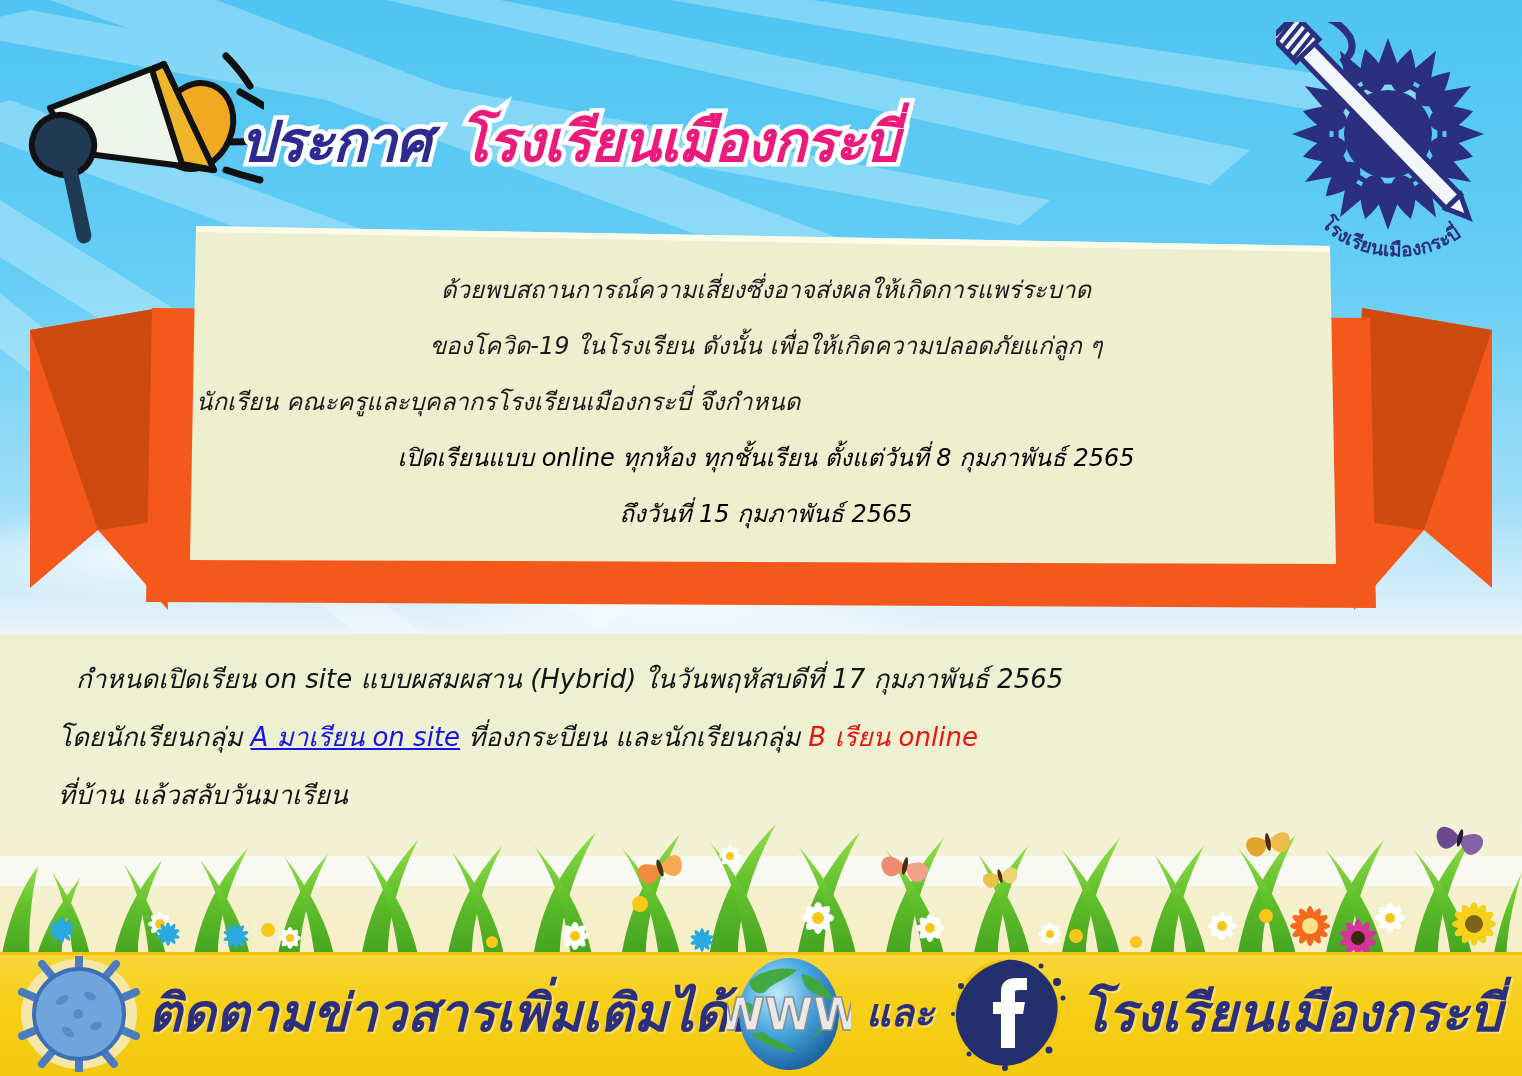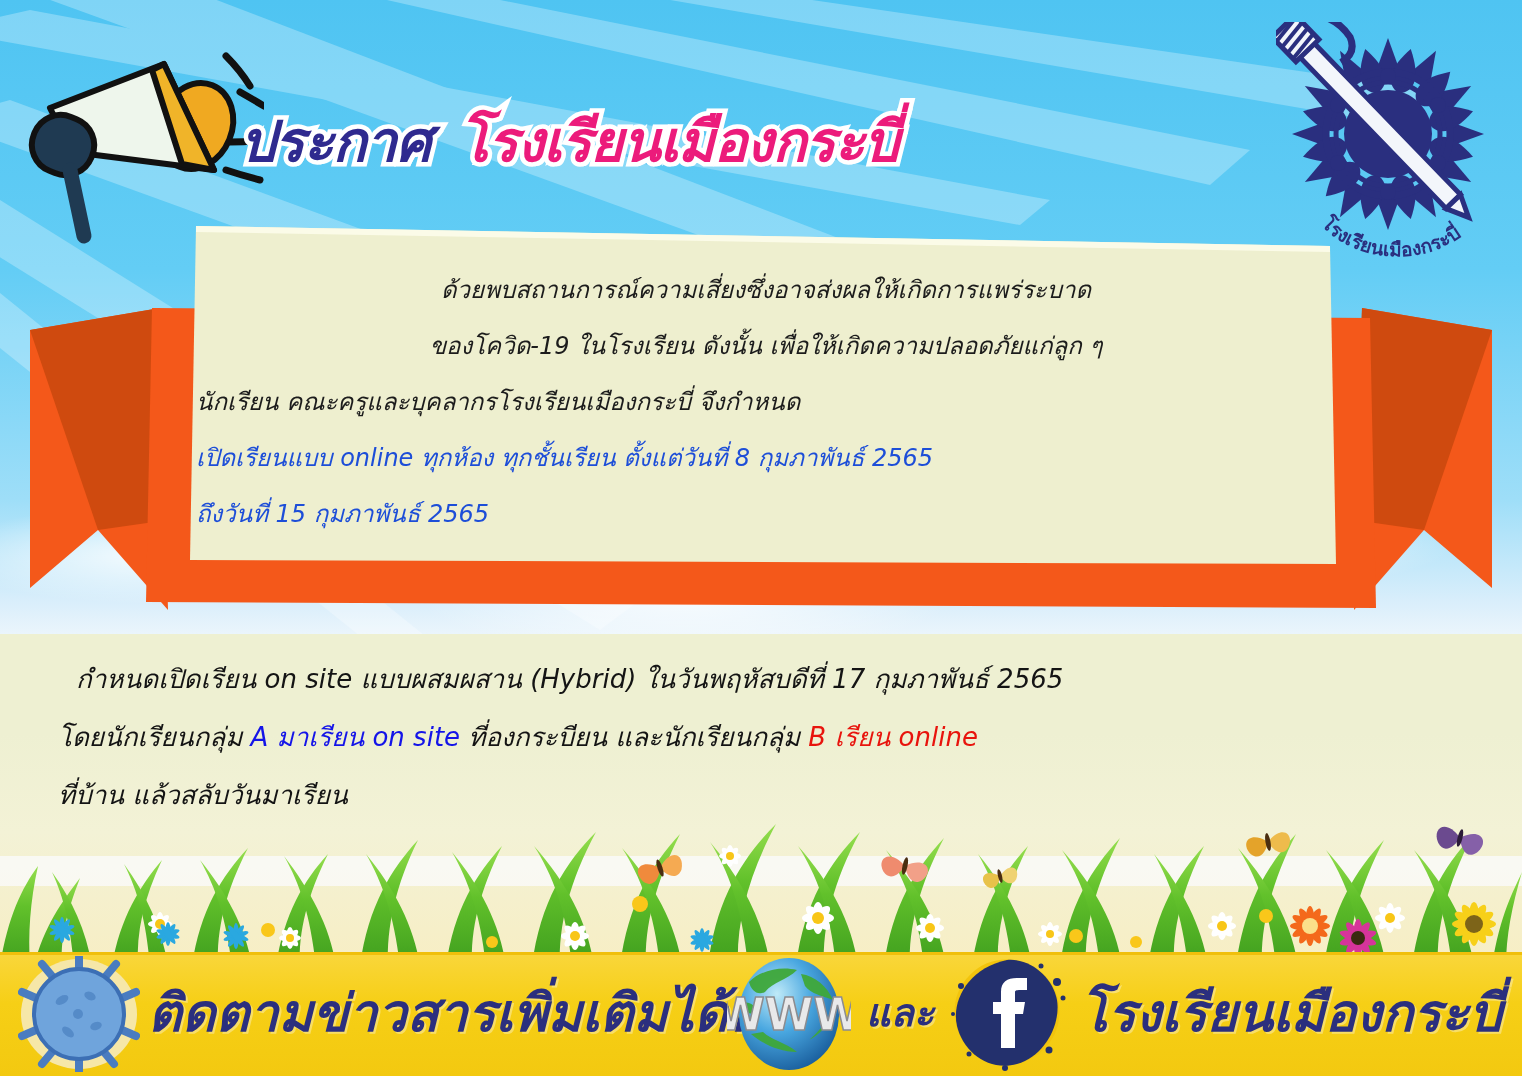--- a/index.html
+++ b/index.html
@@ -64,38 +64,38 @@
   }
   .panel-text p {
     font-family: "DejaVu Sans", sans-serif;
     font-size: 24px;
     font-style: italic;
     line-height: 56px;
     color: #1c1c1c;
     white-space: nowrap;
   }
   .panel-text p.center { text-align: center; }
-  .panel-text p.red { color: #1d4ed8; }
+  .panel-text p.red { color: #000000; text-align: center; }
 
   
   .lower {
     position: absolute; left: 0; top: 634px; width: 1522px; height: 330px;
     background: linear-gradient(180deg, #eef0d2 0%, #eef0d2 30%, #f3f2d6 60%, #f7eec4 100%);
   }
   .lower-text { position: absolute; left: 58px; top: 650px; width: 1430px; }
   .lower-text p {
     font-family: "DejaVu Sans", sans-serif;
     font-size: 26px;
     font-style: italic;
     line-height: 58px;
     color: #141414;
     white-space: nowrap;
   }
   .lower-text p.indent { padding-left: 18px; }
-  .blue-em { color: #1414e8; }
+  .blue-em { color: #1414e8; text-decoration: underline; }
   .red-em  { color: #e8140d; }
 
   
   .grass { position: absolute; left: 0; top: 806px; width: 1522px; height: 160px; }
 
   
   .footer {
     position: absolute; left: 0; top: 952px; width: 1522px; height: 124px;
     background: linear-gradient(180deg, #f9d63a 0%, #f6cf16 40%, #f3c910 100%);
     border-top: 3px solid #f0bf0b;

